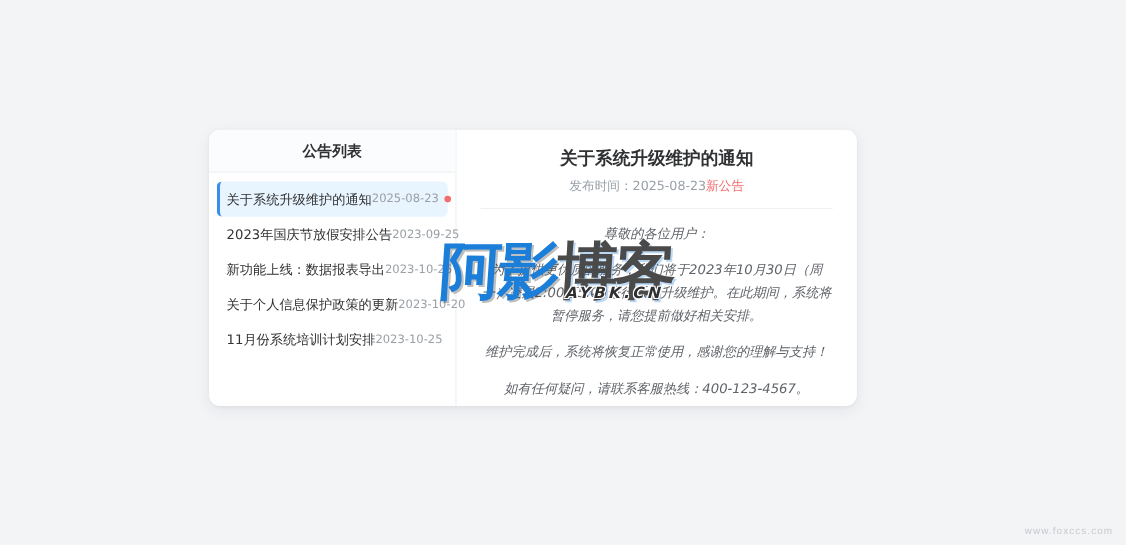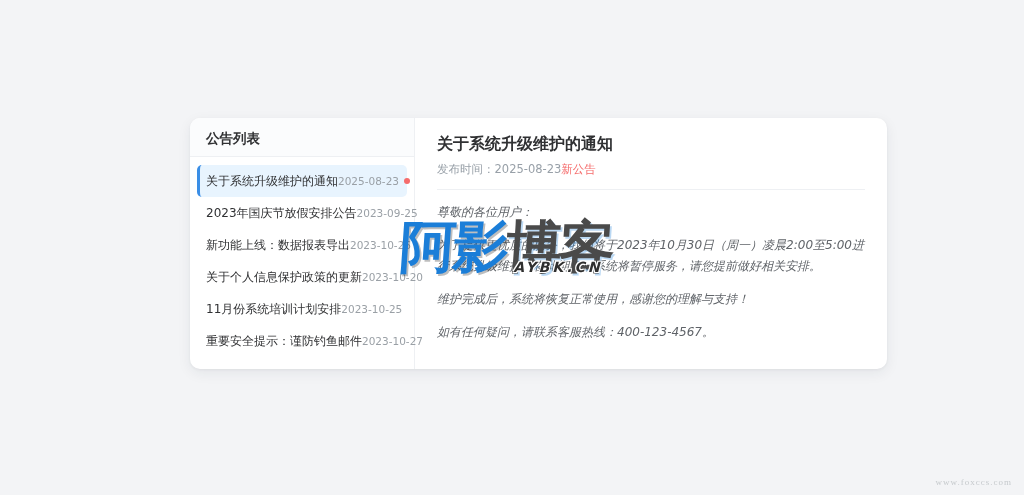--- a/index.html
+++ b/index.html
@@ -4,24 +4,24 @@
 <style>
   html,body { margin:0; padding:0; }
   body {
     width:1024px; height:495px;
     background:#f3f4f6;
     font-family:"DejaVu Sans","Liberation Sans",sans-serif;
     position:relative; overflow:hidden;
   }
   .card {
     position:absolute; left:190px; top:118px;
-    width:697px; height:251px;
+    width:589px; height:251px;
     background:#ffffff; border-radius:10px;
     box-shadow:0 4px 14px rgba(30,40,60,0.07), 0 1px 3px rgba(30,40,60,0.05);
-    display:flex; overflow:hidden;
+    display:flex; overflow:hidden;text-align:center;
   }
   
   .left { width:225px; border-right:1px solid #eef0f3; display:flex; flex-direction:column; box-sizing:border-box; }
   .left-header {
     padding:11px 16px 9px; font-size:13.5px; font-weight:bold; color:#303133;
     border-bottom:1px solid #eef0f3; background:#fbfcfd; line-height:18px;
   }
   .list { padding:8px 7px 4px; }
   .row {
     height:32px; display:flex; align-items:center; justify-content:space-between;
@@ -49,21 +49,21 @@
   .wm-dark { color:#4a4a4a; text-shadow:2px 2px 0 rgba(27,126,216,0.30); }
   .wm-sub {
     position:absolute; left:116px; top:41px;
     font-size:14px; font-style:italic; font-weight:800; letter-spacing:3px; color:#2f2f2f;
     text-shadow:-1px -1px 0 #fff, 1px -1px 0 #fff, -1px 1px 0 #fff, 1px 1px 0 #fff;
   }
   
   .corner {
     position:absolute; right:12px; bottom:8px;
     font-size:9px; color:#c6cacd; letter-spacing:1px;
-    font-family:Liberation Serif, serif;
+    font-family:Liberation Sans, sans-serif;
     margin-left:23px;
   }
 </style>
 </head>
 <body>
 
 <div class="card">
 
   <div class="left">
     <div class="left-header">公告列表</div>
@@ -98,26 +98,20 @@
         </span>
       </div>
 
       <div class="row">
         <span class="t">11月份系统培训计划安排</span>
         <span class="d">
           <span>2023-10-25</span>
         </span>
       </div>
 
-      <div class="row">
-        <span class="t">重要安全提示：谨防钓鱼邮件</span>
-        <span class="d">
-          <span>2023-10-27</span>
-        </span>
-      </div>
 
     </div>
   </div>
 
   <div class="right">
     <h1 class="title">关于系统升级维护的通知</h1>
     <div class="meta">
       <span>发布时间：</span><span>2025-08-23</span><span class="tag">新公告</span>
     </div>
     <div class="divider"></div>

